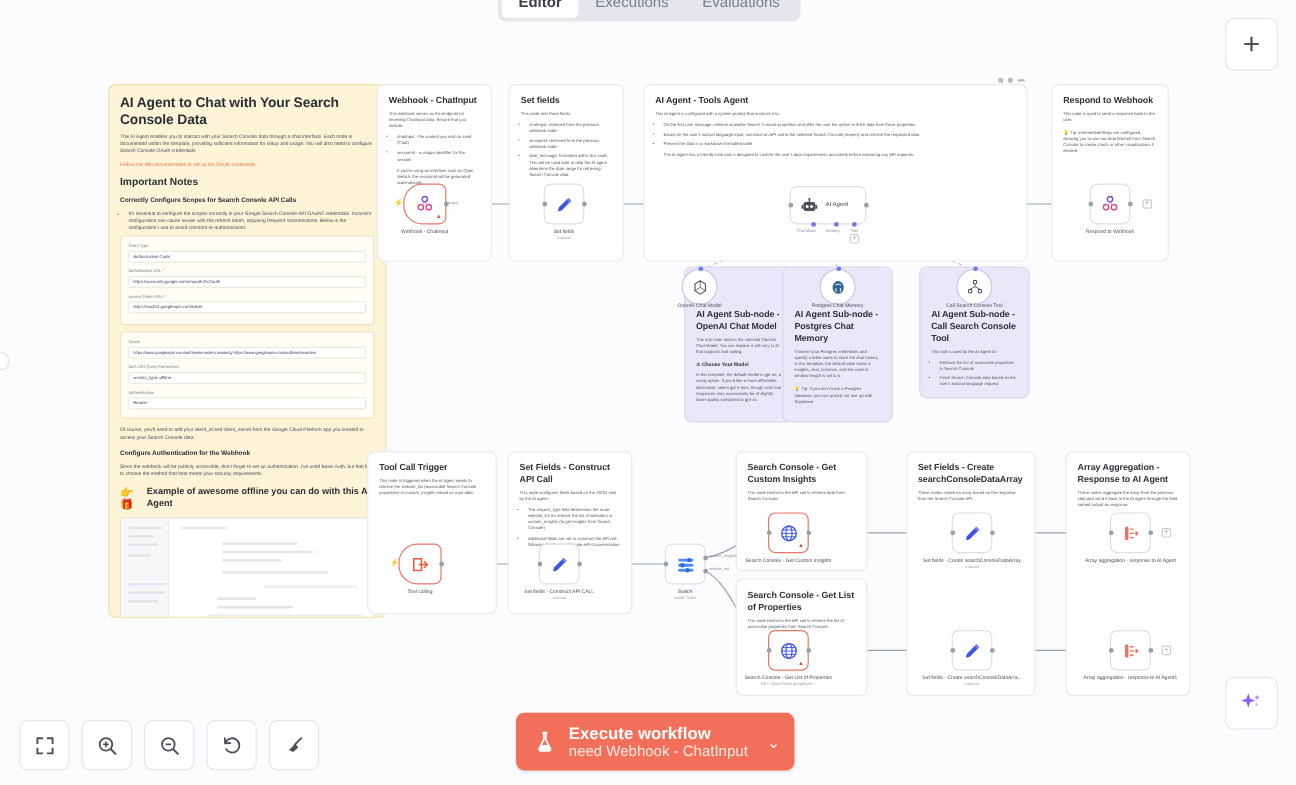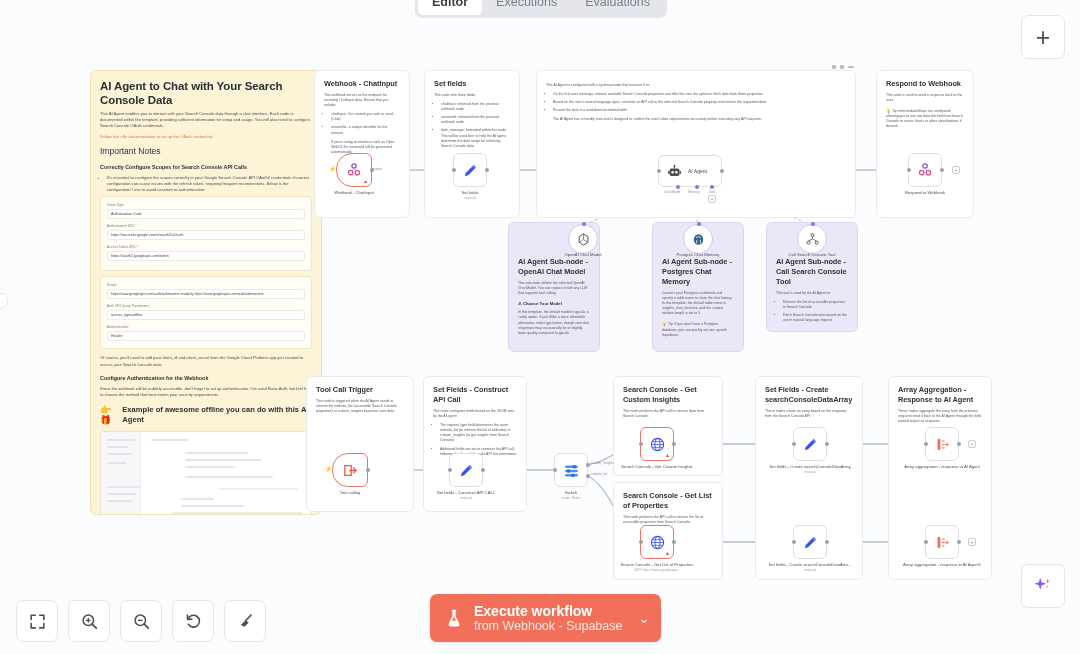--- a/index.html
+++ b/index.html
@@ -34,21 +34,21 @@
 
   
   .sticky {
     position: absolute; border-radius: 6px; padding: 8px 9px;
     overflow: hidden; border: 1px solid rgba(0,0,0,.06);
   }
   .sticky.yellow { background:#fdf3d7; border-color:#f3e2ae; }
   .sticky.white  { background:#ffffff; border-color:#e8eaee; }
   .sticky.purple { background:#ebe7f8; border-color:#dcd6f2; }
   .sticky h1 { font-size: 11.5px; color:#2c2f36; font-weight:700; line-height:14px; letter-spacing:-.1px;}
-  .sticky h2 { font-size: 8.5px; color:#2c2f36; font-weight:400; line-height:11px; margin-top:6px;}
+  .sticky h2 { font-size: 8.5px; color:#2c2f36; font-weight:700; line-height:11px; margin-top:6px;}
   .sticky h3 { font-size: 5.4px; color:#2c2f36; font-weight:700; line-height:8px; margin-top:6px;}
   .sticky p  { font-size: 4.1px; color:#4a4d55; line-height:6.2px; margin-top:4px; }
   .sticky ul { margin-top:4px; padding-left:7px; }
   .sticky li { font-size: 4.1px; color:#4a4d55; line-height:6.2px; margin-bottom:3px;}
   .sticky .lnk { color:#e8734a; }
 
   
   .nsticky h1 { font-size: 7.4px; line-height:10px; font-weight:700; color:#2f323a; letter-spacing:-.05px;}
   .nsticky p, .nsticky li { font-size:3.5px; line-height:5.1px; color:#555861; }
 
@@ -242,20 +242,21 @@
     <h1>Set fields</h1>
     <p>This node sets three fields:</p>
     <ul>
       <li>chatInput: retrieved from the previous webhook node</li>
       <li>sessionId: retrieved from the previous webhook node</li>
       <li>date_message: formatted within this node. This will be used later to help the AI agent determine the date range for retrieving Search Console data.</li>
     </ul>
   </div>
 
   <div class="sticky white nsticky" style="left:536px; top:70px; width:320px; height:148px;">
+    <h1>AI Agent - Tools Agent</h1>
     <p>This AI Agent is configured with a system prompt that instructs it to:</p>
     <ul>
       <li>On the first user message, retrieve available Search Console properties and offer the user the option to fetch data from these properties</li>
       <li>Based on the user's natural language input, construct an API call to the selected Search Console property and retrieve the requested data</li>
       <li>Present the data in a markdown-formatted table</li>
     </ul>
     <p style="padding-left:7px;">The AI Agent has a friendly tone and is designed to confirm the user's data requirements accurately before executing any API requests.</p>
   </div>
   <div class="sticky-tools" style="left:832px; top:65px;">
     <i></i>
@@ -331,21 +332,21 @@
       <path d="M12 9.3 L8.4 13.6 M15.6 13.6 L12 9.3" stroke="#c2a0e8" stroke-width="1.5" fill="none"></path>
     </svg>
     <span class="port in"></span>
     <span class="port out"></span>
   </div>
   <div class="plusport" style="left:952px; top:166px;">+</div>
   <div class="node-label" style="left:925px; top:190px;">
     <span>Respond to Webhook</span>
   </div>
 
-  <div class="sticky purple nsticky" style="left:508px; top:222px; width:92px; height:130px; padding-top:34px;">
+  <div class="sticky purple nsticky" style="left:570px; top:222px; width:92px; height:130px; padding-top:34px;">
     <h1>AI Agent Sub-node - OpenAI Chat Model</h1>
     <p>This sub-node utilizes the selected OpenAI Chat Model. You can replace it with any LLM that supports tool calling.</p>
     <p style="margin-top:5px;font-weight:700;font-size:4.2px;color:#2c2f36;">
       <span>⚠ Choose Your Model</span>
     </p>
     <p>In this template, the default model is gpt-4o, a costly option. If you'd like a more affordable alternative, select gpt-4-mini, though note that responses may occasionally be of slightly lower quality compared to gpt-4o.</p>
   </div>
   <div class="node round" style="left:568px; top:224px;">
     <svg width="15" height="15" viewBox="0 0 24 24">
       <path d="M12 3 L19 7.5 L19 16.5 L12 21 L5 16.5 L5 7.5 Z" fill="none" stroke="#56595f" stroke-width="1.6"></path>
@@ -593,20 +594,20 @@
     </div>
   </div>
 
   <div class="execbtn">
     <svg width="20" height="22" viewBox="0 0 24 24">
       <path d="M10 3 L14 3 M11 3 L11 10 L6.5 19 A1.6 1.6 0 0 0 8 21.3 L16 21.3 A1.6 1.6 0 0 0 17.5 19 L13 10 L13 3" stroke="#fff" stroke-width="1.8" fill="none" stroke-linecap="round" stroke-linejoin="round"></path>
       <path d="M8.4 15.3 L15.6 15.3 L17.5 19 A1.6 1.6 0 0 1 16 21.3 L8 21.3 A1.6 1.6 0 0 1 6.5 19 Z" fill="#fff"></path>
     </svg>
     <div>
       <div class="exec-main">Execute workflow</div>
-      <div class="exec-sub">from Webhook - Supabase</div>
+      <div class="exec-sub">need Webhook - ChatInput</div>
     </div>
     <span class="chev">⌄</span>
   </div>
 
   <div style="position:absolute;left:-8px;top:293px;width:16px;height:16px;border:1px solid #e4e6ec;border-radius:50%;background:#fff;"></div>
 
 </div>
 
 </body></html>

